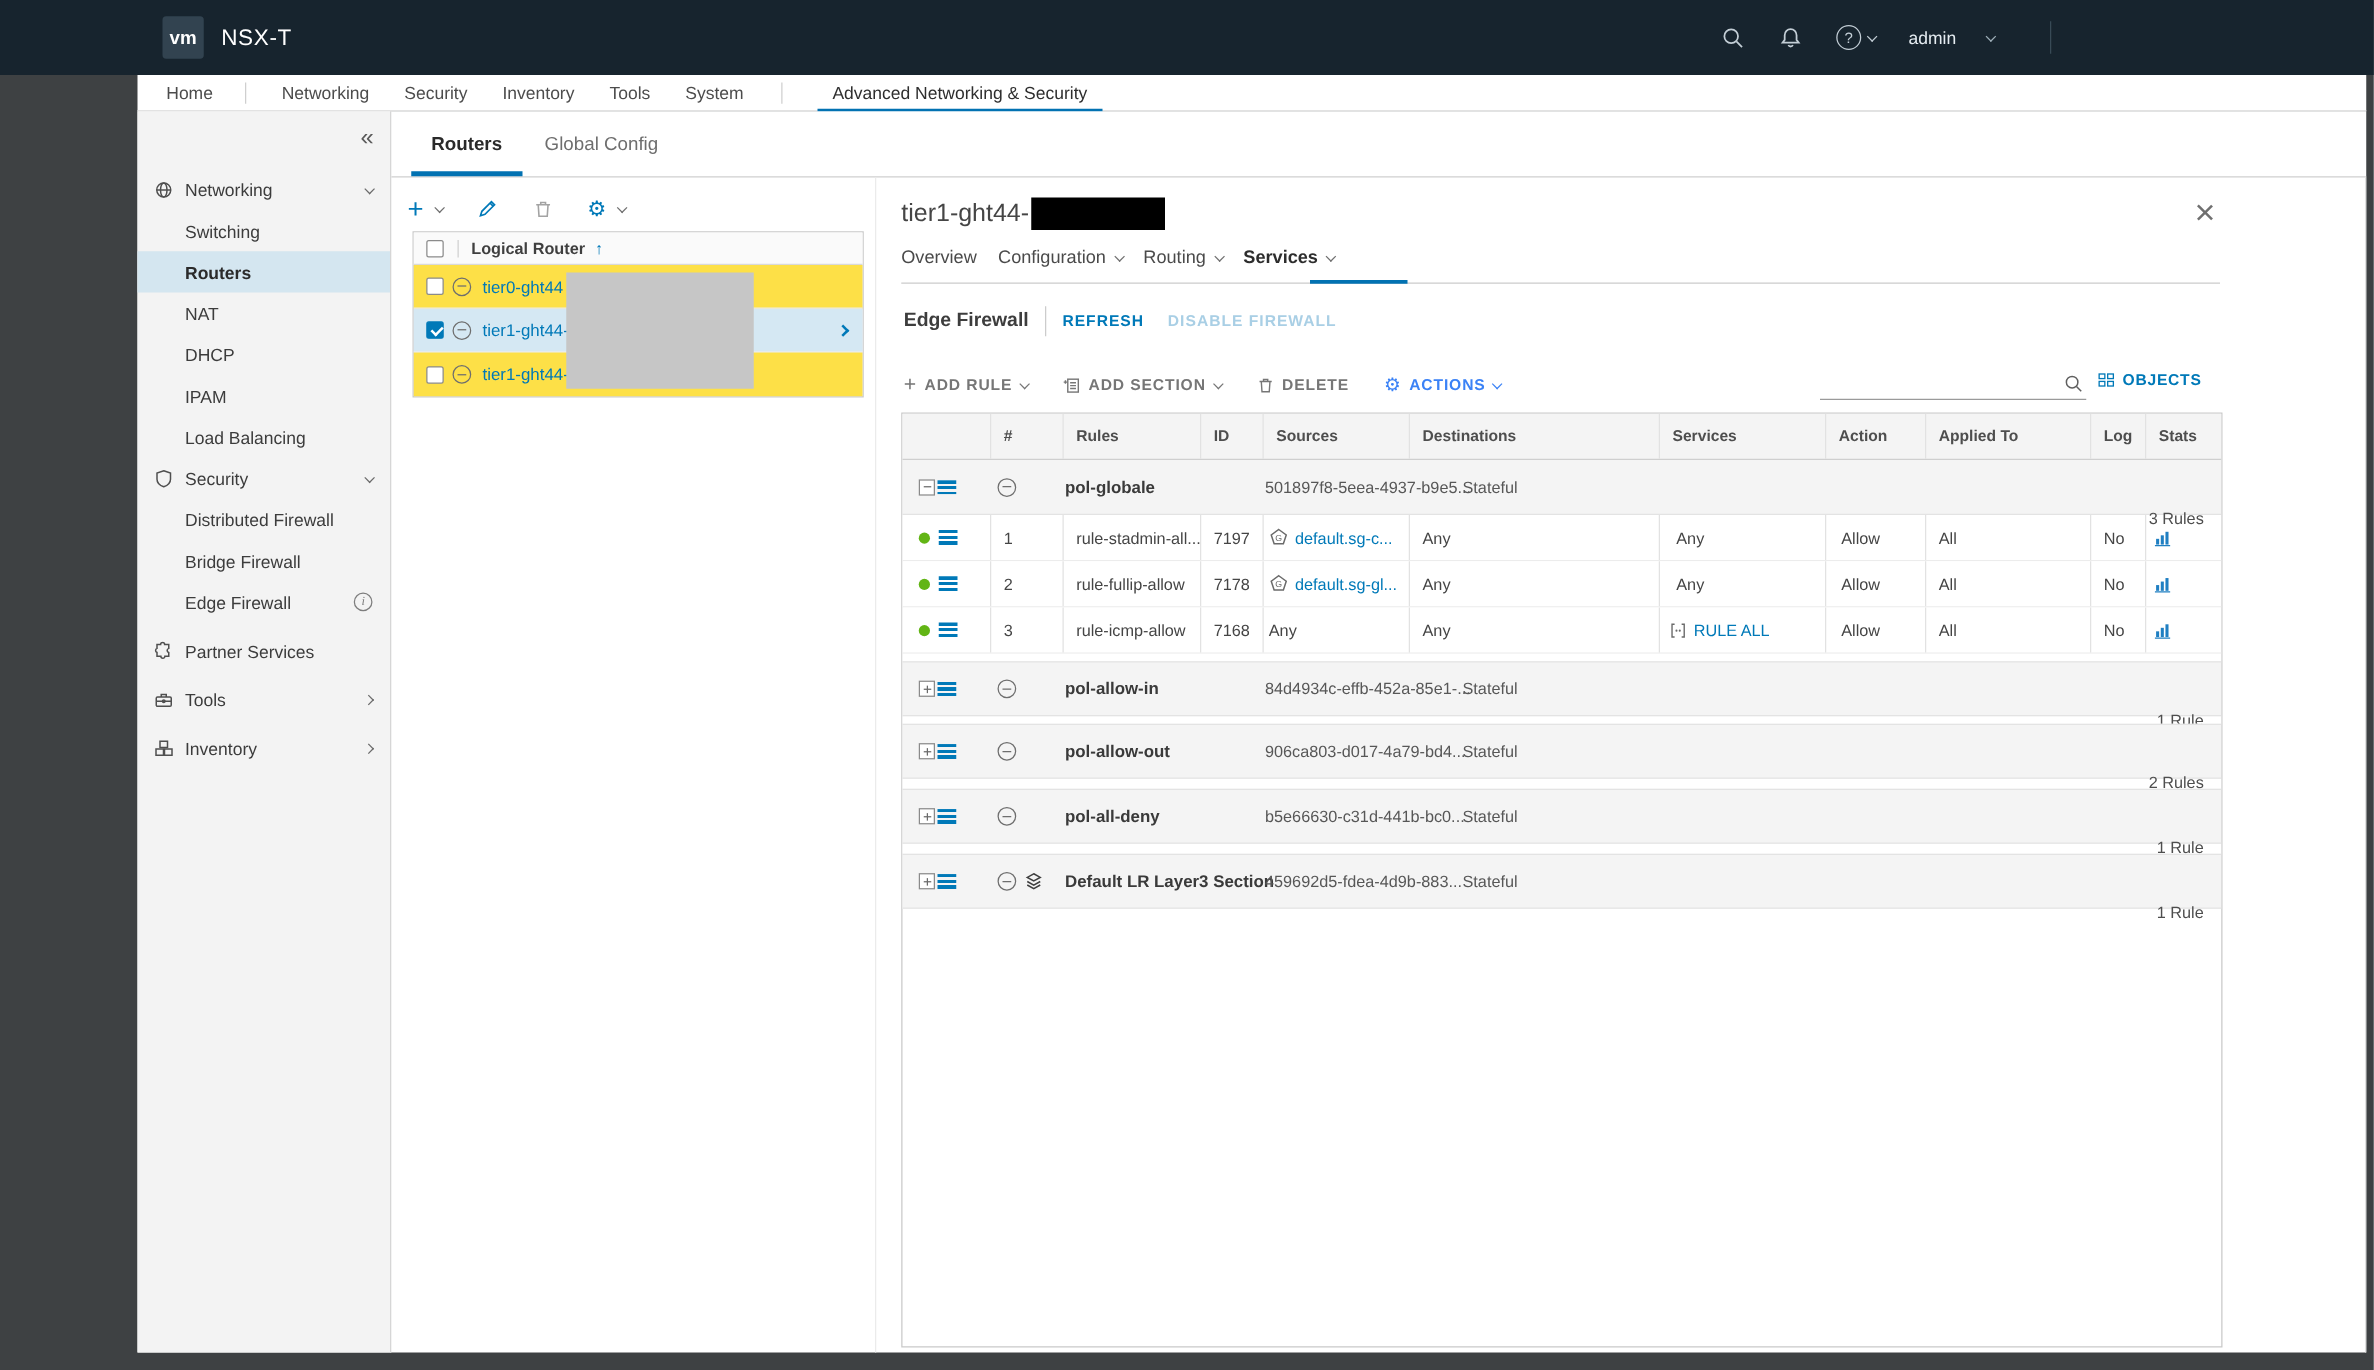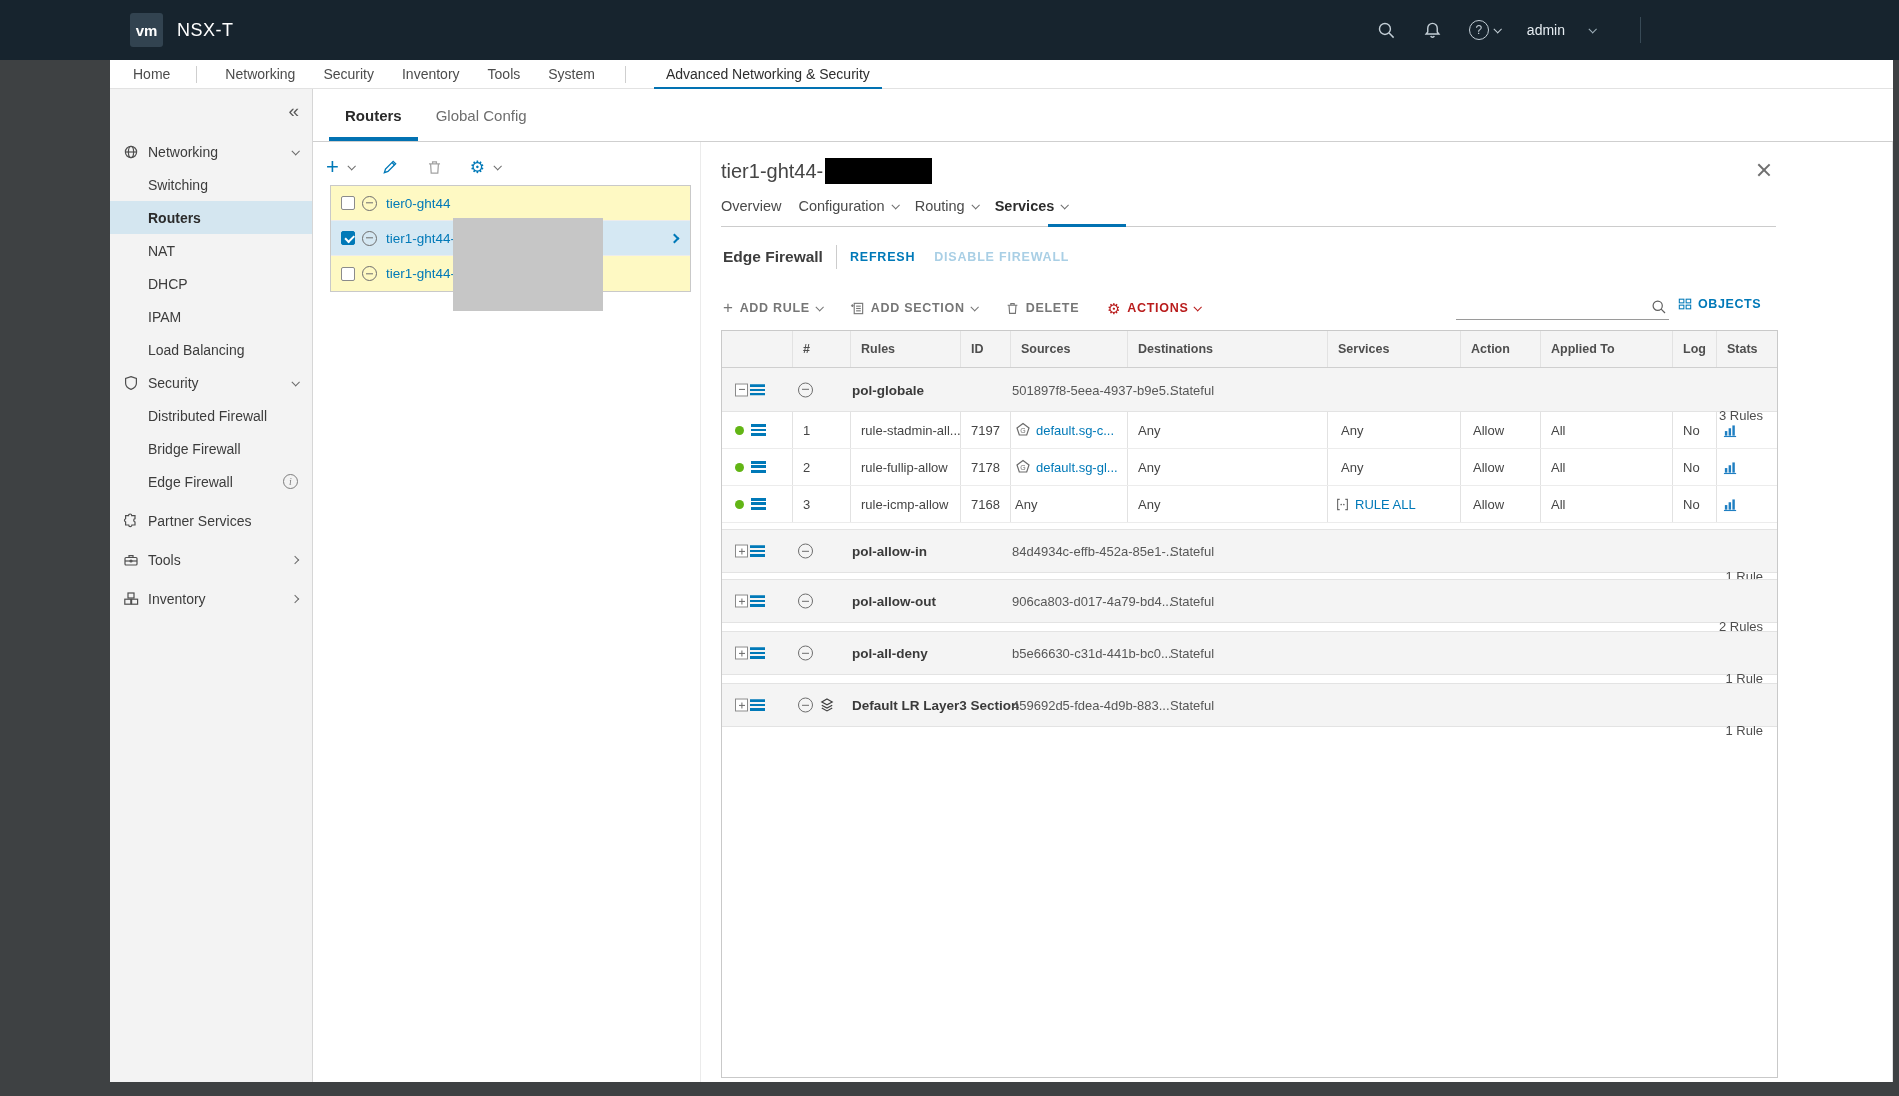--- a/index.html
+++ b/index.html
@@ -59,21 +59,21 @@
   
   .listp { width:387px; flex:none; position:relative; }
   .ltool { position:absolute; left:13px; top:11px; display:flex; align-items:center; gap:9px; height:28px; }
   .plus { color:#0079b8; font-size:22px; font-weight:400; line-height:20px; }
   .plus::before { content:"+"; }
   .gear { font-size:17px; line-height:17px; }
   .gear::before { content:"\2699"; }
   .tgap { width:9px; }
   .ltable { position:absolute; left:17px; top:43px; width:361px; border:1px solid #c9c9c9; font-size:13px; }
   .lhead { height:26px; background:#fafafa; border-bottom:1px solid #d9d9d9; display:flex; align-items:center; color:#3f3f3f; font-weight:bold; }
-  .lrow { height:35px; display:flex; align-items:center; border-bottom:1px solid #ececec; background:#fef9c3; position:relative; }
+  .lrow { height:35px; display:flex; align-items:center; border-bottom:1px solid #ececec; background:#fde047; position:relative; }
   .lrow:last-child { border-bottom:none; }
   .lrow.sel { background:#d5e8f3; }
   .cb { width:14px; height:14px; border:1px solid #8b8b8b; border-radius:2px; background:#fff; margin-left:10px; position:relative; flex:none; cursor:pointer; }
   .cb.on { background:#0079b8; border-color:#0079b8; }
   .cb.on::after { content:""; position:absolute; left:2.5px; top:3px; width:7px; height:3.5px; border-left:2px solid #fff; border-bottom:2px solid #fff; transform:rotate(-45deg); }
   .hsep { width:1px; height:14px; background:#d0d0d0; margin-left:11px; }
   .lhead .lbl { margin-left:10px; }
   .sortup { color:#0079b8; margin-left:8px; font-size:13px; }
   .sortup::before { content:"\2191"; }
   .cminus { width:15px; height:15px; border:1.3px solid #6e6e6e; border-radius:50%; position:relative; flex:none; }
@@ -98,21 +98,21 @@
   .dline-blue { position:absolute; left:347px; top:82px; width:78px; height:3px; background:#0272b2; }
   .fwhead { position:absolute; left:22px; top:101px; display:flex; align-items:center; gap:13px; height:28px; }
   .fwhead .t { font-size:15.5px; font-weight:bold; color:#3d3d3d; }
   .vsep { width:1px; height:24px; background:#ccc; }
   .txtbtn { font-size:12.5px; font-weight:bold; letter-spacing:.8px; cursor:pointer; }
   .blue { color:#0079b8; }
   .pale { color:#a9cfe5; }
   .fwtool { position:absolute; left:22px; top:155px; display:flex; align-items:center; gap:28px; height:22px; }
   .tb { display:flex; align-items:center; gap:6px; font-size:12.5px; font-weight:bold; letter-spacing:.7px; color:#767676; cursor:pointer; }
   .tb .plus2::before { content:"+"; font-size:17px; font-weight:400; line-height:14px; }
-  .tb.blue { color:#b91c1c; }
+  .tb.blue { color:#3b82f6; }
   .tb .gear { font-size:15px; }
   .searchw { position:absolute; left:755px; top:152px; width:213px; height:26px; border-bottom:1px solid #9a9a9a; }
   .searchw input { position:absolute; inset:0; border:none; background:transparent; outline:none; font-size:13px; padding-right:24px; font-family:inherit; }
   .searchw .mag { position:absolute; right:2px; top:5px; color:#5f5f5f; }
   .objects { position:absolute; left:977px; top:155px; display:flex; align-items:center; gap:6px; color:#0079b8; font-size:12.5px; font-weight:bold; letter-spacing:.6px; cursor:pointer; }
 
   
   .tbl { position:absolute; left:20px; top:188px; width:1057px; height:748px; border:1px solid #c9c9c9; font-size:13px; color:#454545; background:#fff; }
   .grid { display:grid; grid-template-columns:70px 58px 110px 50px 117px 200px 133px 80px 132px 44px 61px; }
   .thead { height:37px; background:#f4f4f4; border-bottom:1px solid #cfcfcf; font-size:12.5px; font-weight:bold; color:#4e4e4e; }
@@ -281,20 +281,26 @@
           <span class="tgap"></span>
           <svg class="ic" style="color:#a3a3a3" width="17" height="17" viewBox="0 0 16 16">
               <path d="M2.8 4.5h10.4M6.2 4.5V2.8h3.6v1.7M4.3 4.5l.6 8.7h6.2l.6-8.7"></path>
             </svg>
           <span class="tgap"></span>
           <span class="gear blue"></span>
           <span class="chv" style="color:#6f6f6f"></span>
         </div>
 
         <div class="ltable">
+          <div class="lhead">
+            <span class="cb"></span>
+            <span class="hsep"></span>
+            <span class="lbl">Logical Router</span>
+            <span class="sortup"></span>
+          </div>
           <div class="lrow">
             <span class="cb"></span>
             <span class="cminus"></span>
             <a class="lnk">tier0-ght44</a>
           </div>
           <div class="lrow sel">
             <span class="cb on"></span>
             <span class="cminus"></span>
             <a class="lnk">tier1-ght44-</a>
             <span class="chv r rowchv"></span>

